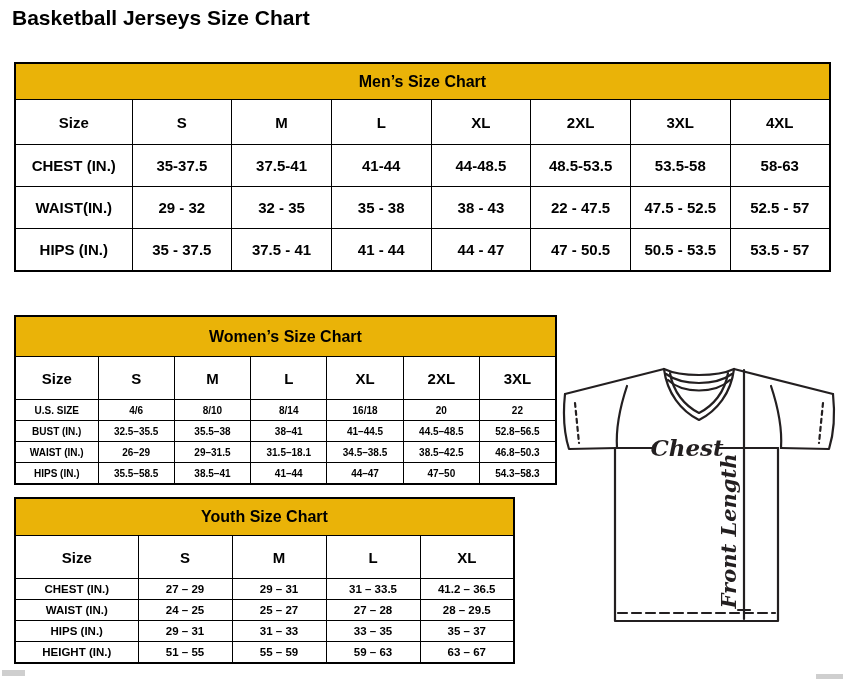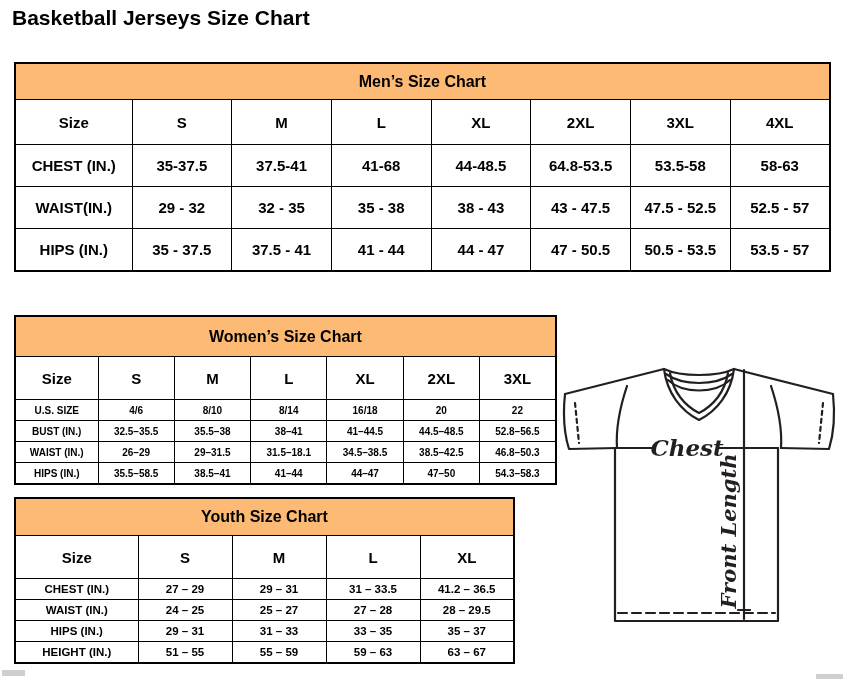--- a/index.html
+++ b/index.html
@@ -24,21 +24,21 @@
   .size-table th, .size-table td {
     border: 1px solid #000;
     text-align: center;
     vertical-align: middle;
     font-weight: bold;
     padding: 0;
     overflow: hidden;
     white-space: nowrap;
   }
   .size-table .tbl-title {
-    background: #fdba74;
+    background: #eab308;
     font-size: 16px;
   }
   
   #mens-table { left: 14px; top: 62px; width: 815px; }
   #mens-table .tbl-title { height: 35px; }
   #mens-table .head-row th { height: 44px; font-size: 15px; }
   #mens-table tr.data-row th, #mens-table tr.data-row td { height: 41px; font-size: 15px; }
   #mens-table .row-label { font-size: 14px; }
   
   #womens-table { left: 14px; top: 315px; width: 541px; }
@@ -91,33 +91,33 @@
         <th>L</th>
         <th>XL</th>
         <th>2XL</th>
         <th>3XL</th>
         <th>4XL</th>
       </tr>
       <tr class="data-row">
         <th class="row-label">CHEST (IN.)</th>
         <td>35-37.5</td>
         <td>37.5-41</td>
-        <td>41-68</td>
+        <td>41-44</td>
         <td>44-48.5</td>
-        <td>64.8-53.5</td>
+        <td>48.5-53.5</td>
         <td>53.5-58</td>
         <td>58-63</td>
       </tr>
       <tr class="data-row">
         <th class="row-label">WAIST(IN.)</th>
         <td>29 - 32</td>
         <td>32 - 35</td>
         <td>35 - 38</td>
         <td>38 - 43</td>
-        <td>43 - 47.5</td>
+        <td>22 - 47.5</td>
         <td>47.5 - 52.5</td>
         <td>52.5 - 57</td>
       </tr>
       <tr class="data-row">
         <th class="row-label">HIPS (IN.)</th>
         <td>35 - 37.5</td>
         <td>37.5 - 41</td>
         <td>41 - 44</td>
         <td>44 - 47</td>
         <td>47 - 50.5</td>

